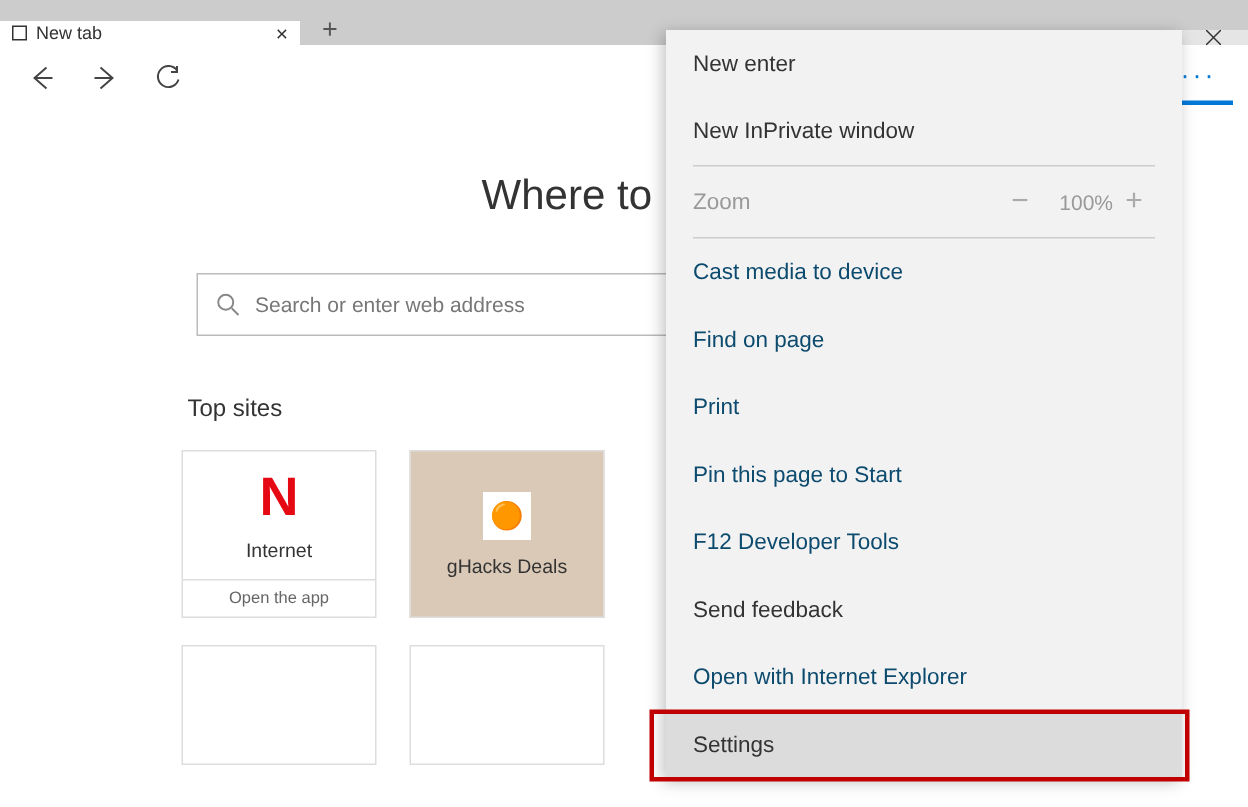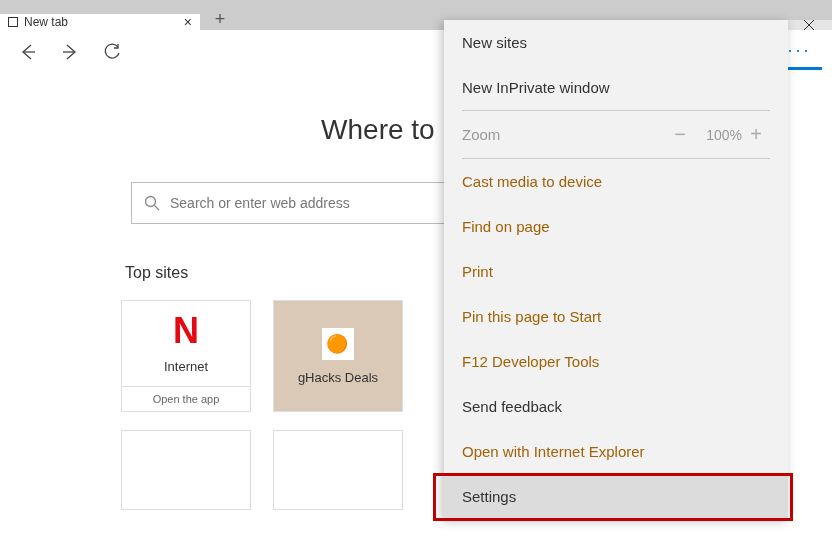--- a/index.html
+++ b/index.html
@@ -215,21 +215,21 @@
       z-index: 100;
       padding-bottom: 0;
     }
     .menu-item {
       padding: 14px 18px;
       font-size: 15px;
       color: #333;
       cursor: pointer;
     }
     .menu-item.disabled {
-      color: #a16207;
+      color: #0c4a6e;
       cursor: default;
     }
     .menu-sep {
       height: 1px;
       background: #ccc;
       margin: 0 18px;
     }
     .zoom-row {
       display: flex;
       align-items: center;
@@ -341,21 +341,21 @@
       </div>
     </div>
     <div class="tiles-row2">
       <div class="tile-empty"></div>
       <div class="tile-empty"></div>
     </div>
   </div>
 </div>
 
 <div class="menu">
-  <div class="menu-item">New sites</div>
+  <div class="menu-item">New enter</div>
   <div class="menu-item">New InPrivate window</div>
   <div class="menu-sep"></div>
   <div class="zoom-row">
     <span class="zlabel">Zoom</span>
     <span class="zoom-ctl">−</span>
     <span class="zoom-val">100%</span>
     <span class="zoom-ctl">+</span>
   </div>
   <div class="menu-sep"></div>
   <div class="menu-item disabled">Cast media to device</div>

